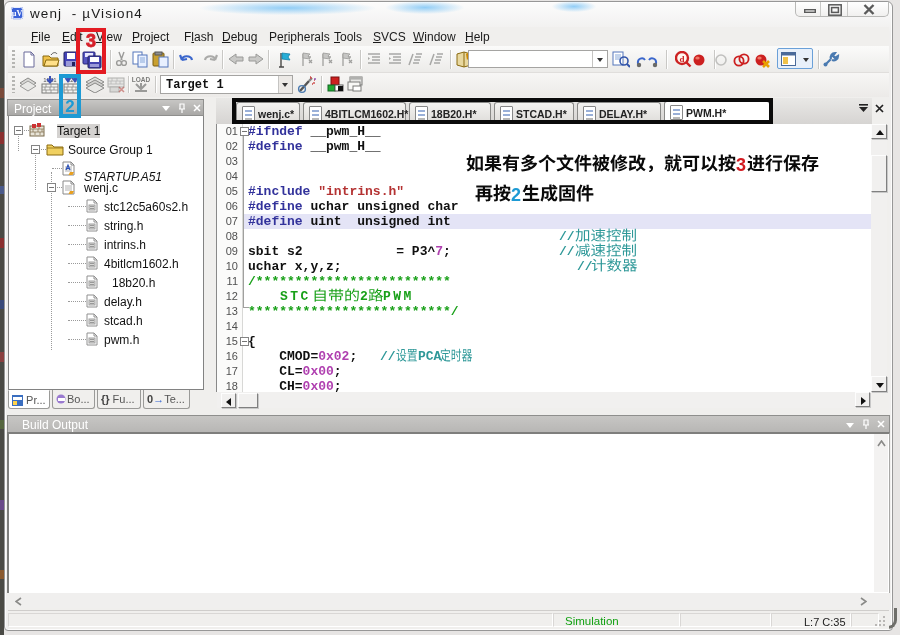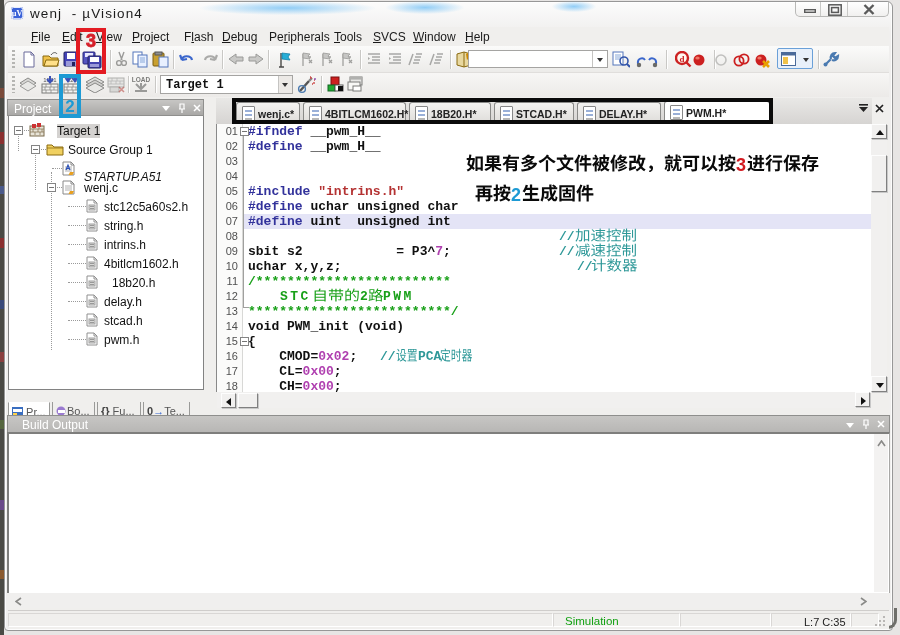--- a/index.html
+++ b/index.html
@@ -32,21 +32,21 @@
 
 .combo{background:#fff;border:1px solid #a5a4a2;display:flex}
 #proj-hdr{left:7px;top:99px;width:197px;height:17px;background:linear-gradient(180deg,#c7c6c4,#a9a8a6);border:1px solid #8f8f8d;color:#fff;font-size:12px}
 #proj-body{left:8px;top:116px;width:196px;height:274px;background:#fff;border:1px solid #828282;border-top:none}
 .trow{position:absolute;font-size:12px;color:#111;white-space:nowrap}
 .tline{position:absolute;border-left:1px dotted #9a9a9a}
 .hline{position:absolute;border-top:1px dotted #9a9a9a}
 .expbox{position:absolute;width:9px;height:9px;background:#fff;border:1px solid #848484;font-size:9px;line-height:7px;text-align:center;color:#222}
 
 #ptabs{left:8px;top:390px;width:197px;height:20px;font-size:11px;color:#555}
-.ptab{position:absolute;top:12px;height:19px;background:#f0efed;border:1px solid #9a9a98;border-top:none;border-radius:0 0 3px 3px;padding:3px 3px 0 3px;white-space:nowrap}
+.ptab{position:absolute;top:0;height:19px;background:#f0efed;border:1px solid #9a9a98;border-top:none;border-radius:0 0 3px 3px;padding:3px 3px 0 3px;white-space:nowrap}
 .ptab.sel{background:#fff;border-top:1px solid #fff}
 #tabstrip{left:216px;top:98px;width:656px;height:26px;background:linear-gradient(180deg,#e9e8e6,#d6d4d2)}
 .etab{position:absolute;top:102px;height:22px;background:linear-gradient(180deg,#f4f3f1,#dddbd8);border:1px solid #8a8a88;border-bottom:none;border-radius:3px 3px 0 0;font-size:10.5px;font-weight:bold;color:#222;padding:5px 5px 0 21px;white-space:nowrap}
 .etab.act{background:#fff;height:23px;top:101px}
 .eticon{position:absolute;left:5px;top:3px;width:13px;height:15px;background:#fff;border:1px solid #888;border-radius:1px}
 .eticon:before{content:"";position:absolute;left:2px;top:3px;width:7px;height:1.5px;background:#9ab0d8;box-shadow:0 4px 0 #9ab0d8,0 8px 0 #b8b8b8}
 #edbody{left:216px;top:124px;width:655px;height:268px;background:#fff;border-left:1px solid #898989}
 #gutter{left:217px;top:124px;width:26px;height:268px;background:#fbfbfa;border-right:1px solid #d8d8d6}
 .lnum{position:absolute;font-size:11px;color:#505050;width:20px;text-align:right}
 .cline{position:absolute;left:0;font-family:"Liberation Mono",monospace;font-size:13px;font-weight:bold;white-space:pre;color:#101010}
@@ -504,21 +504,20 @@
 <div class="abs hl07" style="top:214px"></div>
 <div class="cline" style="left:248px;top:124px"><span class="nav">#ifndef</span> __pwm_H__</div>
 <div class="cline" style="left:248px;top:139px"><span class="nav">#define</span> __pwm_H__</div>
 <div class="cline" style="left:248px;top:184px"><span class="nav">#include</span> <span class="str">"intrins.h"</span></div>
 <div class="cline" style="left:248px;top:214px"><span class="nav">#define</span> uint  unsigned int</div>
 <div class="cline" style="left:248px;top:199px"><span class="nav">#define</span> uchar unsigned char</div>
 <div class="cline" style="left:248px;top:244px">sbit s2            = P3^<span class="num">7</span>;</div>
 <div class="cline" style="left:248px;top:259px">uchar x,y,z;</div>
 <div class="cline" style="left:248px;top:274px"><span class="grn">/*************************</span></div>
 <div class="cline" style="left:248px;top:304px"><span class="grn">**************************/</span></div>
-<div class="cline" style="left:248px;top:319px">void PWM_init (void)</div>
 <div class="cline" style="left:248px;top:334px">{</div>
 <div class="cline" style="left:248px;top:349px">    CMOD=<span class="num">0x02</span>; </div>
 <div class="cline" style="left:248px;top:364px">    CL=<span class="num">0x00</span>;</div>
 <div class="cline" style="left:248px;top:379px">    CH=<span class="num">0x00</span>;</div>
 <div class="abs" style="left:243px;top:136px;width:1px;height:172px;background:#a0a09e"></div>
 <div class="abs" style="left:243px;top:307px;width:6px;height:1px;background:#a0a09e"></div>
 <div class="expbox" style="left:240px;top:127px;background:#fff">–</div>
 <div class="expbox" style="left:240px;top:337px;background:#fff">–</div>
 <div class="cline cmt" style="left:559px;top:229px">//</div>
 <div class="cline cmt" style="left:559px;top:244px">//</div>

